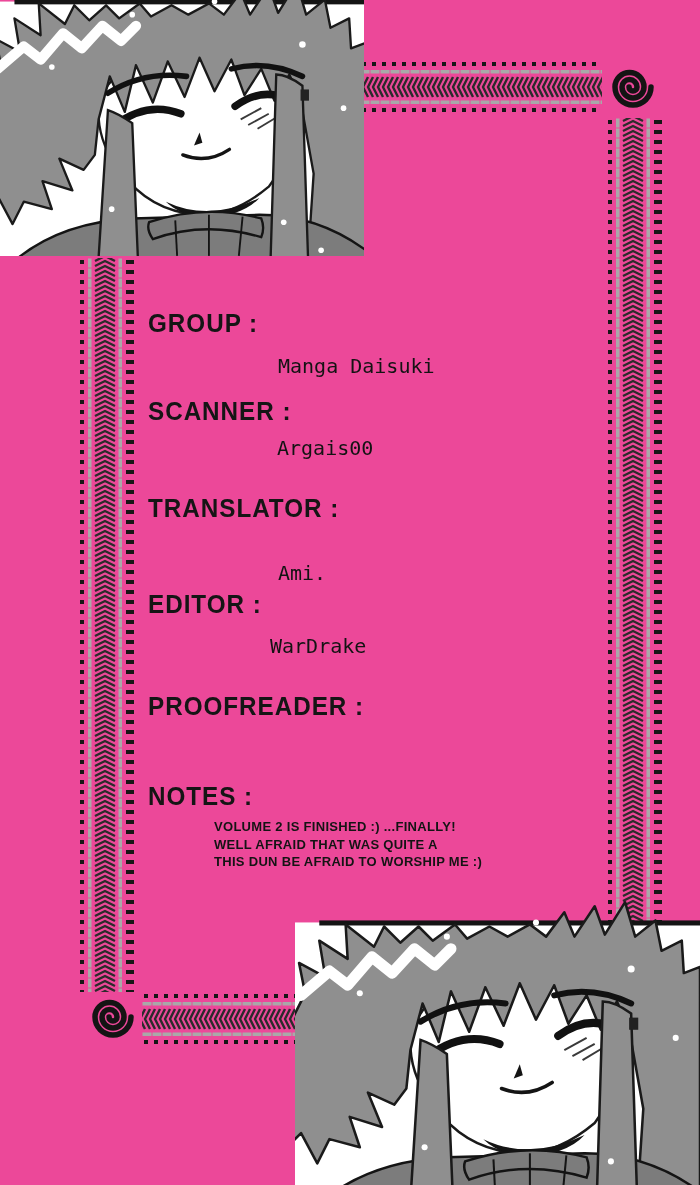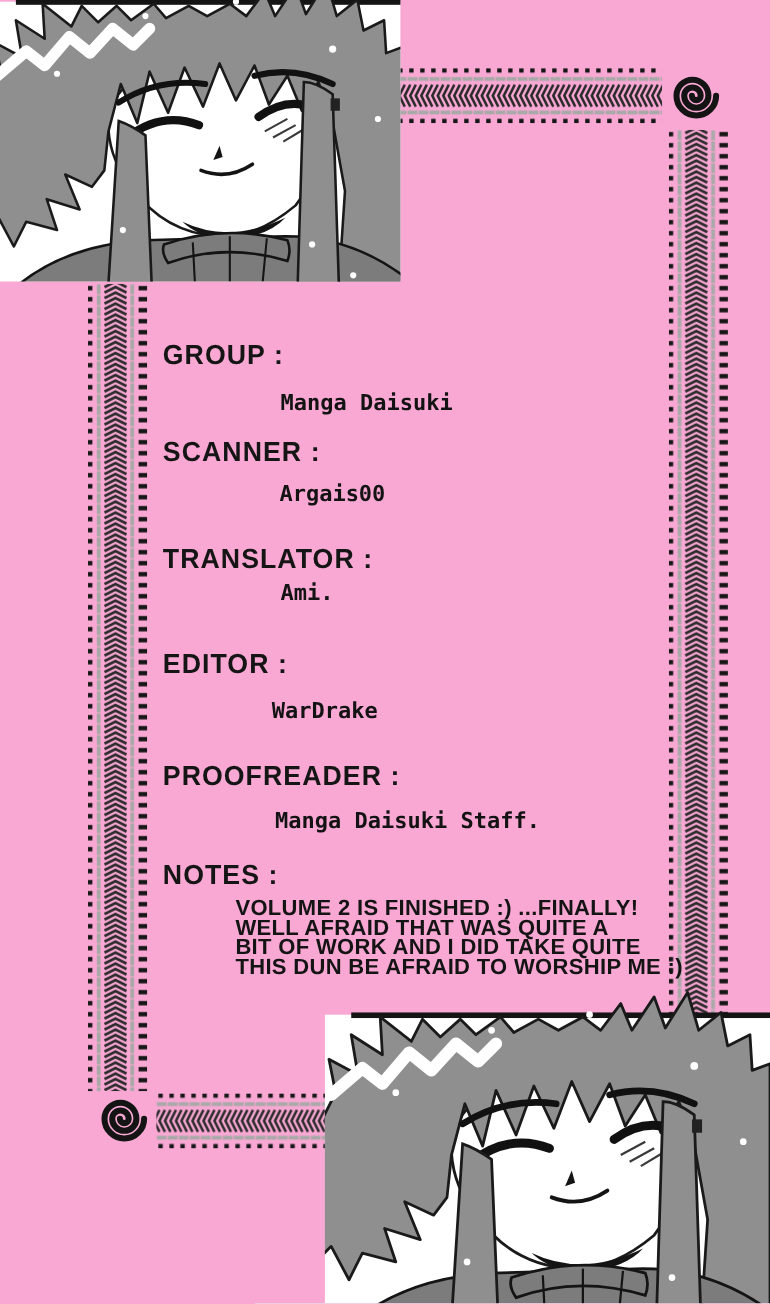--- a/index.html
+++ b/index.html
@@ -1,41 +1,41 @@
 <!DOCTYPE html>
 <html><head>
 <meta charset="utf-8">
 <style>
   html,body{margin:0;padding:0;background:#e8e8e8;}
   .page{
     position:relative;width:700px;height:1185px;margin:0 auto;
-    background:#f9a8d4;overflow:hidden;
+    background:#ec4899;overflow:hidden;
     font-family:"Liberation Sans", sans-serif;color:#161616;
   }
   
   .band{position:absolute;z-index:1;}
   
   .char-frame{position:absolute;overflow:hidden;z-index:2;}
   .char-frame svg{position:absolute;}
   
   .spiral{position:absolute;z-index:3;}
   
   .credit-label{
     position:absolute;z-index:4;left:148px;
     font-size:25px;font-weight:700;letter-spacing:1px;color:#151515;
     transform:scaleX(0.97);transform-origin:left top;white-space:nowrap;
   }
   .credit-value{
     position:absolute;z-index:4;
-    font-family:"DejaVu Sans Mono", monospace;font-weight:700;
-    font-size:20px;color:#131313;white-space:nowrap;letter-spacing:0px;
+    font-family:"DejaVu Sans Mono", monospace;font-weight:400;
+    font-size:20px;color:#131313;white-space:nowrap;letter-spacing:0px;margin-left:23px;
   }
   .notes-block{
     position:absolute;z-index:4;left:214px;top:818px;
-    font-size:20px;font-weight:700;letter-spacing:0.3px;
+    font-size:13px;font-weight:700;letter-spacing:0.3px;
     line-height:17.6px;color:#141414;white-space:nowrap;
   }
 </style>
 </head>
 <body>
 
 <div class="page">
 
   <svg width="0" height="0" style="position:absolute" aria-hidden="true">
     <defs>
@@ -163,30 +163,28 @@
     </svg>
   </div>
 
   <div class="credit-label" style="top:309px;">GROUP :</div>
   <div class="credit-value" style="left:255px;top:354px;">Manga Daisuki</div>
 
   <div class="credit-label" style="top:397px;">SCANNER :</div>
   <div class="credit-value" style="left:254px;top:436px;">Argais00</div>
 
   <div class="credit-label" style="top:494px;">TRANSLATOR :</div>
-  <div class="credit-value" style="left:255px;top:526px;">Ami.</div>
+  <div class="credit-value" style="left:255px;top:561px;">Ami.</div>
 
   <div class="credit-label" style="top:590px;">EDITOR :</div>
   <div class="credit-value" style="left:247px;top:634px;text-align:right;">WarDrake</div>
 
   <div class="credit-label" style="top:692px;">PROOFREADER :</div>
-  <div class="credit-value" style="left:250px;top:734px;">Manga Daisuki Staff.</div>
 
   <div class="credit-label" style="top:782px;">NOTES :</div>
 
   <div class="notes-block">
     <div>VOLUME 2 IS FINISHED :) ...FINALLY!</div>
     <div>WELL AFRAID THAT WAS QUITE A</div>
-    <div>BIT OF WORK AND I DID TAKE QUITE</div>
     <div>THIS DUN BE AFRAID TO WORSHIP ME :)</div>
   </div>
 
 </div>
 
 </body></html>

